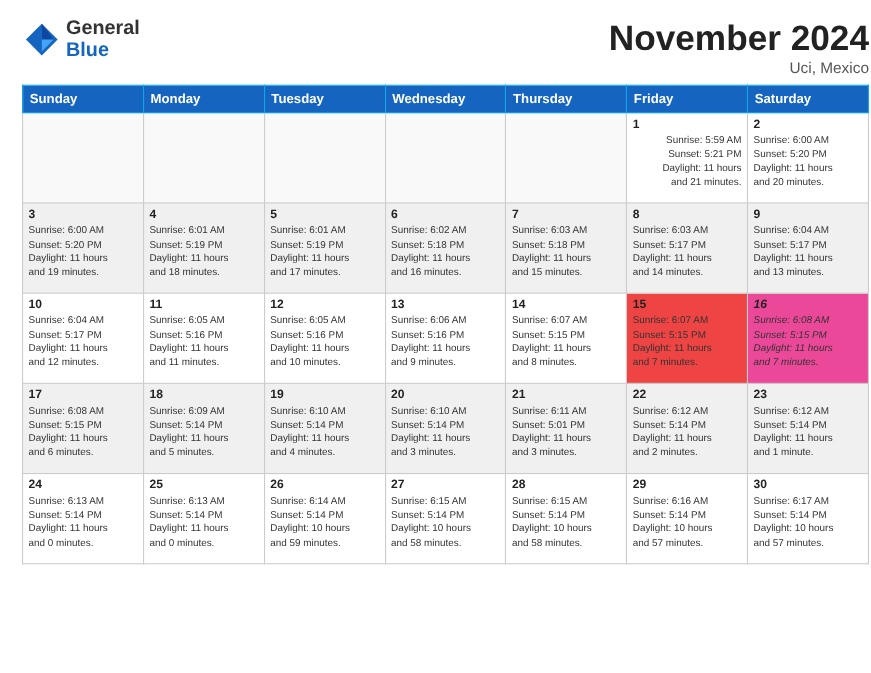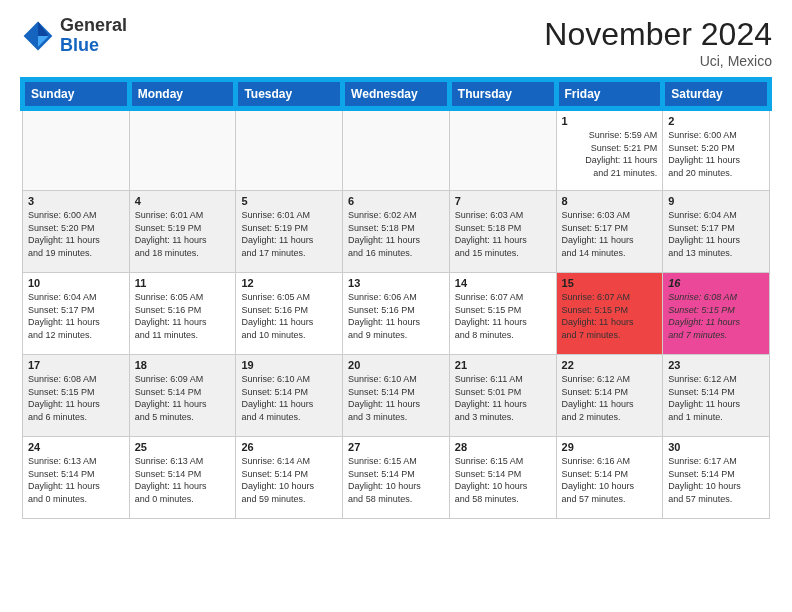--- a/index.html
+++ b/index.html
@@ -5,21 +5,21 @@
     * { box-sizing: border-box; margin: 0; padding: 0; }
     body {
       font-family: Arial, sans-serif;
       background: #fff;
       width: 792px;
       height: 612px;
       overflow: hidden;
     }
     .page {
       width: 792px;
-      padding: 16px 20px 10px 20px;
+      padding: 16px 2px 10px 20px;
     }
     .header {
       display: flex;
       justify-content: space-between;
       align-items: flex-start;
       margin-bottom: 8px;
     }
     .logo {
       display: flex;
       align-items: center;
@@ -34,41 +34,41 @@
     .logo-text span.blue { color: #1565c0; }
     .logo-icon {
       width: 36px;
       height: 36px;
     }
     .title-block {
       text-align: right;
     }
     .month-title {
       font-size: 32px;
-      font-weight: normal;
+      font-weight: bold;
       color: #222;
     }
     .location {
       font-size: 14px;
       color: #555;
       text-align: right;
     }
     .calendar {
       width: 100%;
       border-collapse: collapse;
       border: 1px solid #ccc;
     }
     .calendar th {
       background: #1565c0;
       color: #fff;
       font-size: 12px;
       font-weight: bold;
       padding: 5px 6px;
       text-align: left;
-      border: 5px solid #0ea5e9;
+      border: 1px solid #0ea5e9;
     }
     .calendar td {
       vertical-align: top;
       border: 1px solid #ccc;
       padding: 4px 5px;
       font-size: 9.5px;
       color: #333;
       width: calc(100% / 7);
       height: 82px;
     }

